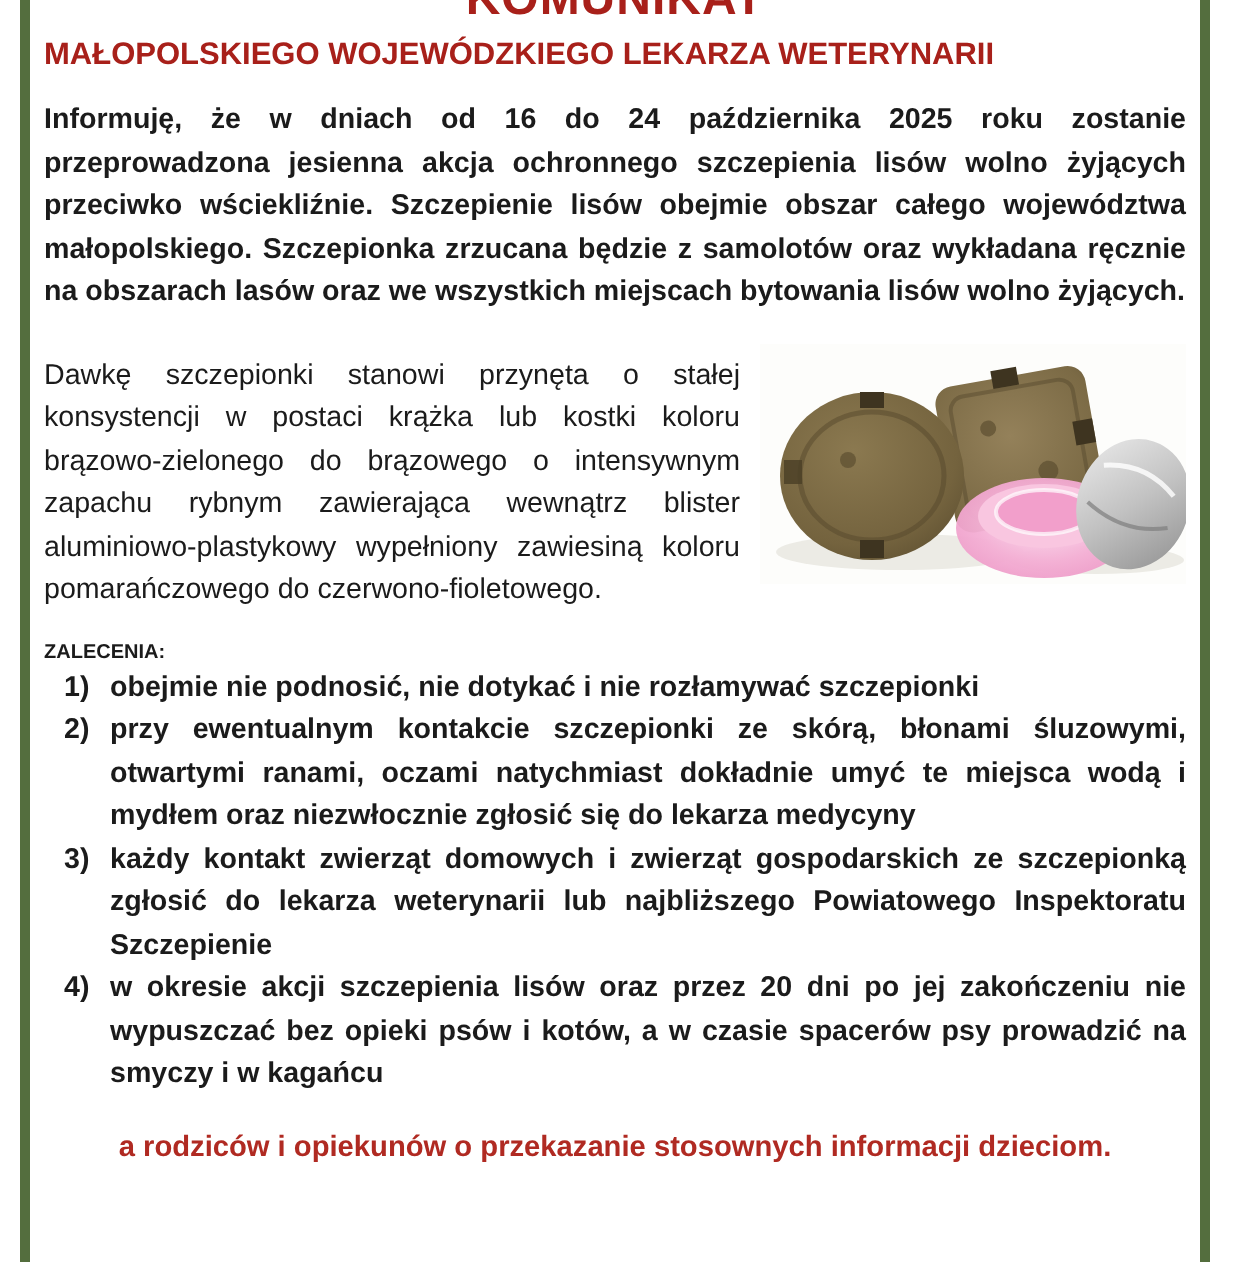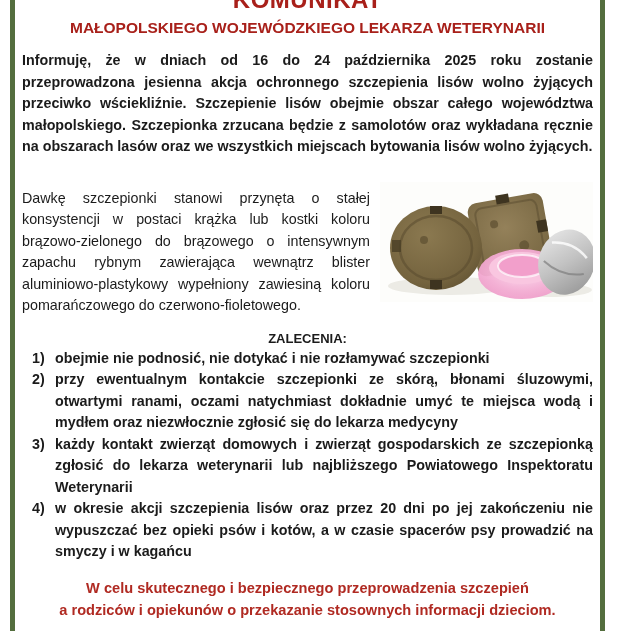--- a/index.html
+++ b/index.html
@@ -22,45 +22,44 @@
     margin-top:-13px;
     text-align:center;
     color:var(--accent-red);
     font-size:24px;
     font-weight:bold;
     line-height:1.05;
     letter-spacing:.5px;
   }
   .subtitle{
     margin-top:7px;
-    text-align:center;
+    text-align:left;
     color:var(--accent-red);
     font-size:15.5px;
     font-weight:bold;
   }
   .para{
     font-size:14.3px;
     line-height:21.5px;
     text-align:justify;
     color:var(--text-black);
   }
   .intro{margin-top:13px;font-weight:bold;}
-  .bait-wrap{margin-top:30px;}
+  .bait-wrap{margin-top:20px;}
   .bait-photo{
     float:right;
     width:213px;
     height:120px;
     margin:-6px 0 2px 10px;
     background:#fdfdfb;
   }
   .zal-heading{
     clear:both;
     margin-top:14px;
-    text-align:center;
-    font-size:13px;
+    font-size:10px;
     font-weight:bold;
   }
   .rec-list{margin-top:2px;}
   .rec-item{
     display:flex;
     font-weight:bold;
     font-size:14.3px;
     line-height:21.5px;
   }
   .rec-num{flex:0 0 23px;margin-left:10px;}
@@ -149,26 +148,25 @@
     <div class="rec-item">
       <span class="rec-num">1)</span>
       <span class="rec-text">obejmie nie podnosić, nie dotykać i nie rozłamywać szczepionki</span>
     </div>
     <div class="rec-item">
       <span class="rec-num">2)</span>
       <span class="rec-text">przy ewentualnym kontakcie szczepionki ze skórą, błonami śluzowymi, otwartymi ranami, oczami natychmiast dokładnie umyć te miejsca wodą i mydłem oraz niezwłocznie zgłosić się do lekarza medycyny</span>
     </div>
     <div class="rec-item">
       <span class="rec-num">3)</span>
-      <span class="rec-text">każdy kontakt zwierząt domowych i zwierząt gospodarskich ze szczepionką zgłosić do lekarza weterynarii lub najbliższego Powiatowego Inspektoratu Weterynarii</span>
+      <span class="rec-text">każdy kontakt zwierząt domowych i zwierząt gospodarskich ze szczepionką zgłosić do lekarza weterynarii lub najbliższego Powiatowego Inspektoratu Szczepienie</span>
     </div>
     <div class="rec-item">
       <span class="rec-num">4)</span>
       <span class="rec-text">w okresie akcji szczepienia lisów oraz przez 20 dni po jej zakończeniu nie wypuszczać bez opieki psów i kotów, a w czasie spacerów psy prowadzić na smyczy i w kagańcu</span>
     </div>
   </div>
 
   <div class="appeal">
-    <div>W celu skutecznego i bezpiecznego przeprowadzenia szczepień</div>
     <div>a rodziców i opiekunów o przekazanie stosownych informacji dzieciom.</div>
   </div>
 
 </div>
 
 </body></html>

